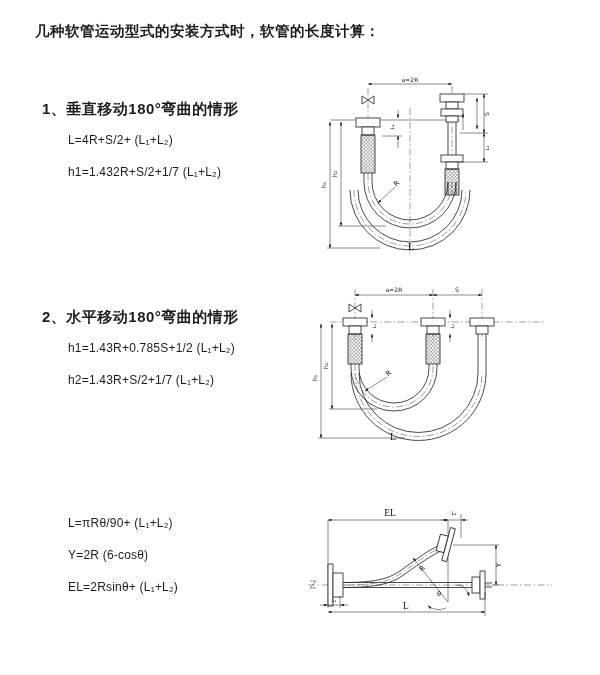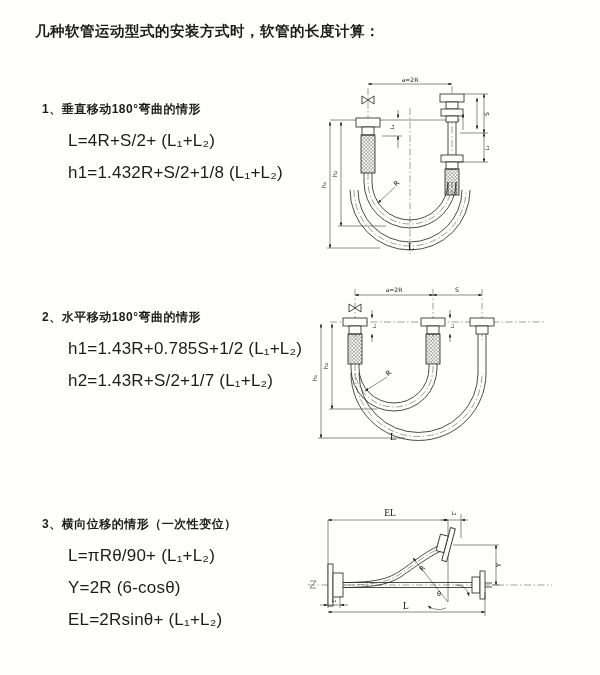--- a/index.html
+++ b/index.html
@@ -4,22 +4,22 @@
 <style>
   html,body{margin:0;padding:0;background:#e8e8e8;}
   .page{
     position:relative;width:600px;height:675px;background:#fffffd;
     font-family:"Liberation Sans","DejaVu Sans",sans-serif;color:#1c1c1c;
     overflow:hidden;margin:0 auto;
   }
   .title{position:absolute;left:35px;top:22px;font-size:14.5px;font-weight:600;letter-spacing:.5px;}
   .section{position:absolute;left:42px;}
   .sec1{top:99px;} .sec2{top:307px;} .sec3{top:514px;}
-  .heading{font-size:12px;font-weight:600;letter-spacing:.5px;line-height:20px;margin:0 0 12px 0;}
-  .formula{font-size:17px;font-weight:400;line-height:19px;margin:0 0 13px 26px;letter-spacing:.2px;}
+  .heading{font-size:15px;font-weight:600;letter-spacing:.5px;line-height:20px;margin:0 0 12px 0;}
+  .formula{font-size:12px;font-weight:400;line-height:19px;margin:0 0 13px 26px;letter-spacing:.2px;}
   svg{position:absolute;}
   .d1{left:310px;top:70px;} .d2{left:305px;top:278px;} .d3{left:300px;top:500px;}
   .ln{stroke:#2a2a2a;stroke-width:.85;fill:none;}
   .tn{stroke:#2a2a2a;stroke-width:.55;fill:none;}
   .cl{stroke:#3a3a3a;stroke-width:.5;fill:none;stroke-dasharray:7 2.5 1.5 2.5;}
   .fit{fill:#fdfdfb;stroke:#2a2a2a;stroke-width:.85;}
   .dim{font-family:"DejaVu Sans",sans-serif;fill:#111;}
   .big{font-family:"Liberation Serif","DejaVu Serif",serif;fill:#111;}
 </style>
 </head>
@@ -39,31 +39,30 @@
         <path d="M0,0 L3.5,3.5 M3.5,0 L0,3.5" stroke="#555" stroke-width="0.45"></path>
       </pattern>
     </defs>
   </svg>
 
   <div class="title">几种软管运动型式的安装方式时，软管的长度计算：</div>
 
   <div class="section sec1">
     <div class="heading">1、垂直移动180°弯曲的情形</div>
     <div class="formula">L=4R+S/2+ (L₁+L₂)</div>
-    <div class="formula">h1=1.432R+S/2+1/8 (L₁+L₂)</div>
+    <div class="formula">h1=1.432R+S/2+1/7 (L₁+L₂)</div>
   </div>
 
   <div class="section sec2">
     <div class="heading">2、水平移动180°弯曲的情形</div>
     <div class="formula">h1=1.43R+0.785S+1/2 (L₁+L₂)</div>
     <div class="formula">h2=1.43R+S/2+1/7 (L₁+L₂)</div>
   </div>
 
   <div class="section sec3">
-    <div class="heading">3、横向位移的情形（一次性变位）</div>
     <div class="formula">L=πRθ/90+ (L₁+L₂)</div>
     <div class="formula">Y=2R (6-cosθ)</div>
     <div class="formula">EL=2Rsinθ+ (L₁+L₂)</div>
   </div>
 
   <svg class="d1" width="290" height="200" viewBox="0 0 290 200">
 
     <g>
       <path class="cl" d="M58,18 V72"></path>
       <path class="cl" d="M142,16 V98"></path>

